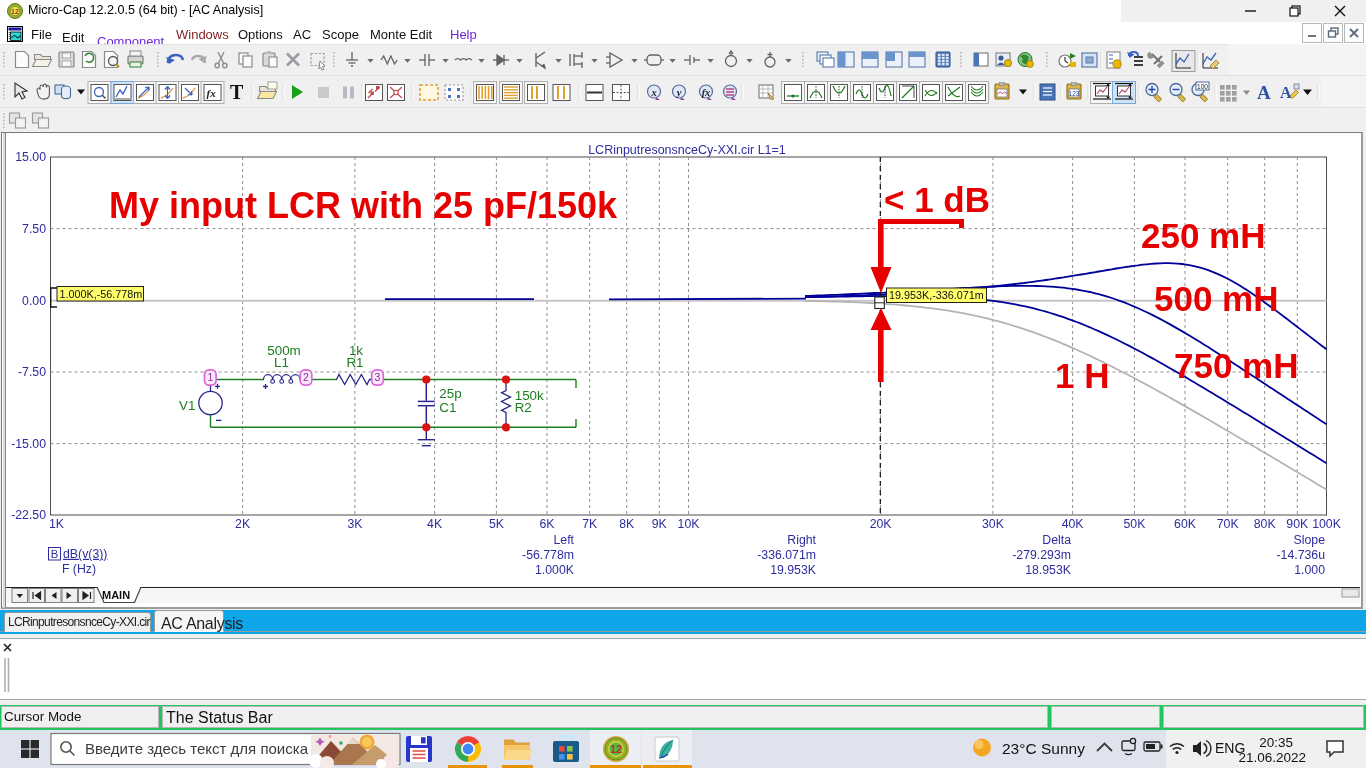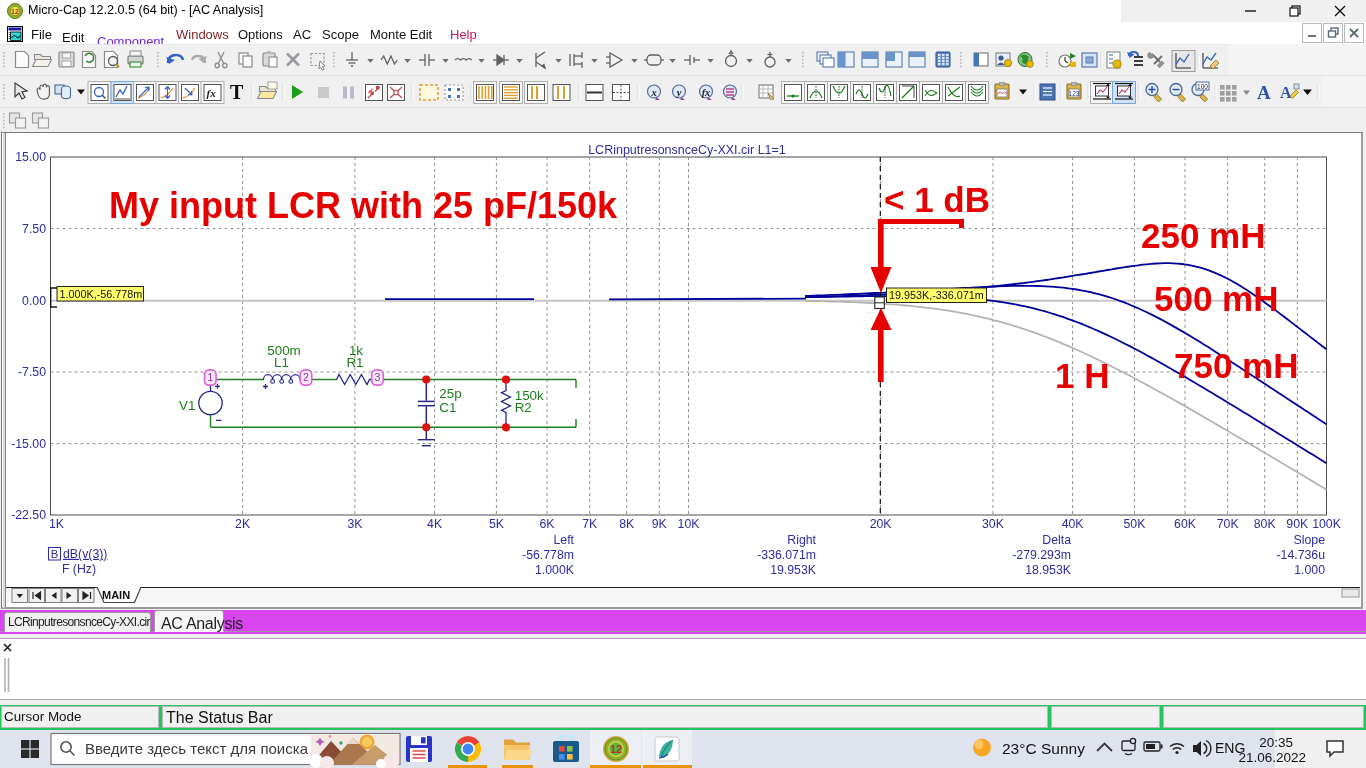--- a/index.html
+++ b/index.html
@@ -32,21 +32,21 @@
       </g>
 </svg>
     <div class="abs" style="left:31px;top:5px;font-size:13px;color:#111">File</div>
     <div class="abs" style="left:62px;top:8px;font-size:13px;color:#111">Edit</div>
     <div class="abs" style="left:97px;top:12px;font-size:13px;color:#6d28d9">Component</div>
     <div class="abs" style="left:176px;top:5px;font-size:13px;color:#7f1d1d">Windows</div>
     <div class="abs" style="left:238px;top:5px;font-size:13px;color:#111">Options</div>
     <div class="abs" style="left:293px;top:5px;font-size:13px;color:#111">AC</div>
     <div class="abs" style="left:322px;top:5px;font-size:13px;color:#111">Scope</div>
     <div class="abs" style="left:370px;top:5px;font-size:13px;color:#111">Monte Edit</div>
-    <div class="abs" style="left:450px;top:5px;font-size:13px;color:#be185d">Help</div>
+    <div class="abs" style="left:450px;top:5px;font-size:13px;color:#6d28d9">Help</div>
     <svg class="abs" style="left:1302px;top:1px" width="62" height="20" viewBox="0 0 62 20">
 <g fill="#fdfdfd" stroke="#b8b8b8" stroke-width="1">
         <rect x="0.5" y="0.5" width="19" height="19"></rect>
         <rect x="21.5" y="0.5" width="19" height="19"></rect>
         <rect x="42.5" y="0.5" width="19" height="19"></rect>
       </g>
 <line x1="6" y1="13" x2="14" y2="13" stroke="#5a6a7a" stroke-width="1.8"></line>
 <rect x="29" y="5" width="7" height="6" fill="none" stroke="#5a6a7a" stroke-width="1.4"></rect>
       <rect x="26.5" y="8" width="7" height="6" fill="#fdfdfd" stroke="#5a6a7a" stroke-width="1.4"></rect>
 <path d="M48 6 l8 8 M56 6 l-8 8" stroke="#5a6a7a" stroke-width="1.8"></path>
@@ -674,21 +674,21 @@
 <path d="M10.5 7 h6.5 l-3.25 4 Z" fill="#222"></path>
 <path d="M27 5 v7 M34.5 5 l-5 3.5 l5 3.5 Z" fill="#222" stroke="#222" stroke-width="1.2"></path>
 <path d="M50.5 5 l-5 3.5 l5 3.5 Z" fill="#222"></path>
 <path d="M60.5 5 l5 3.5 l-5 3.5 Z" fill="#222"></path>
 <path d="M77 5 l5 3.5 l-5 3.5 Z M84.5 5 v7" fill="#222" stroke="#222" stroke-width="1.2"></path>
 <path d="M91 0 L98 15.5 L128.5 15.5 L135 0" fill="#ffffff" stroke="#444" stroke-width="1.2"></path>
 <text x="96" y="12" font-size="11" font-weight="bold" fill="#111" font-family="Liberation Sans,sans-serif">MAIN</text>
 <rect x="1336" y="2" width="17" height="8" fill="#e9e9e9" stroke="#9a9a9a" stroke-width="1"></rect>
 </g>
   </svg>
-<div class="abs" style="left:0;top:610px;width:1366px;height:24px;background:#d946ef">
+<div class="abs" style="left:0;top:610px;width:1366px;height:24px;background:#0ea5e9">
 <div class="abs" style="left:0;top:21px;width:1366px;height:1px;background:#9a9a9a"></div>
 <div class="abs" style="left:4px;top:2px;width:147px;height:20px;background:#f0f0f0;border:1px solid #9a9a9a;border-bottom:none;border-radius:3px 3px 0 0"></div>
 <div class="abs" style="left:8px;top:5px;font-size:12px;letter-spacing:-0.65px;color:#222;white-space:nowrap">LCRinputresonsnceCy-XXI.cir</div>
 <div class="abs" style="left:154px;top:0px;width:70px;height:22px;background:#f6f6f6;border:1px solid #9a9a9a;border-bottom:1px solid #f6f6f6;border-radius:3px 3px 0 0"></div>
 <div class="abs" style="left:161px;top:5px;font-size:16px;letter-spacing:-0.3px;color:#222;white-space:nowrap">AC Analysis</div>
 </div>
 <div class="abs" style="left:0;top:634px;width:1366px;height:71px;background:#f0f0f0">
 <div class="abs" style="left:0;top:4px;width:1366px;height:62px;background:#ffffff;border-top:1px solid #a8a8a8;border-bottom:1px solid #a8a8a8"></div>
 <svg class="abs" style="left:2px;top:8px" width="14" height="52" viewBox="0 0 14 52">
 <path d="M2 2 l7 7 M9 2 l-7 7" stroke="#222" stroke-width="1.6"></path>
@@ -697,21 +697,21 @@
 </svg>
   </div>
 <div class="abs" style="left:0;top:705px;width:1366px;height:25px;background:#22c55e">
 <div class="abs" style="left:1px;top:1px;width:158px;height:22px;border:1px solid #b8b8b8;background:#f0f0f0"></div>
 <div class="abs" style="left:162px;top:1px;width:886px;height:22px;border:1px solid #b8b8b8;background:#f0f0f0"></div>
 <div class="abs" style="left:1051px;top:1px;width:109px;height:22px;border:1px solid #b8b8b8;background:#f0f0f0"></div>
 <div class="abs" style="left:1163px;top:1px;width:201px;height:22px;border:1px solid #b8b8b8;background:#f0f0f0"></div>
 <div class="abs" style="left:4px;top:4px;font-size:13.4px;color:#111">Cursor Mode</div>
 <div class="abs" style="left:166px;top:4px;font-size:16px;color:#111">The Status Bar</div>
 </div>
-<div class="abs" style="left:0;top:730px;width:1275px;height:38px;background:#dfe3ee">
+<div class="abs" style="left:0;top:730px;width:1166px;height:38px;background:#dfe3ee">
 <svg class="abs" style="left:0;top:0" width="1366" height="38" viewBox="0 0 1366 38">
 <g fill="#2a2a2a">
         <rect x="21" y="10" width="8.4" height="8.4"></rect>
         <rect x="30.6" y="10" width="8.4" height="8.4"></rect>
         <rect x="21" y="19.6" width="8.4" height="8.4"></rect>
         <rect x="30.6" y="19.6" width="8.4" height="8.4"></rect>
       </g>
 <rect x="51" y="3.5" width="349" height="31" fill="#ffffff" stroke="#7a7a7a" stroke-width="1.2"></rect>
 <circle cx="66" cy="17" r="5.2" fill="none" stroke="#555" stroke-width="1.6"></circle>
       <line x1="70" y1="21" x2="74.5" y2="25.5" stroke="#555" stroke-width="1.6"></line>

